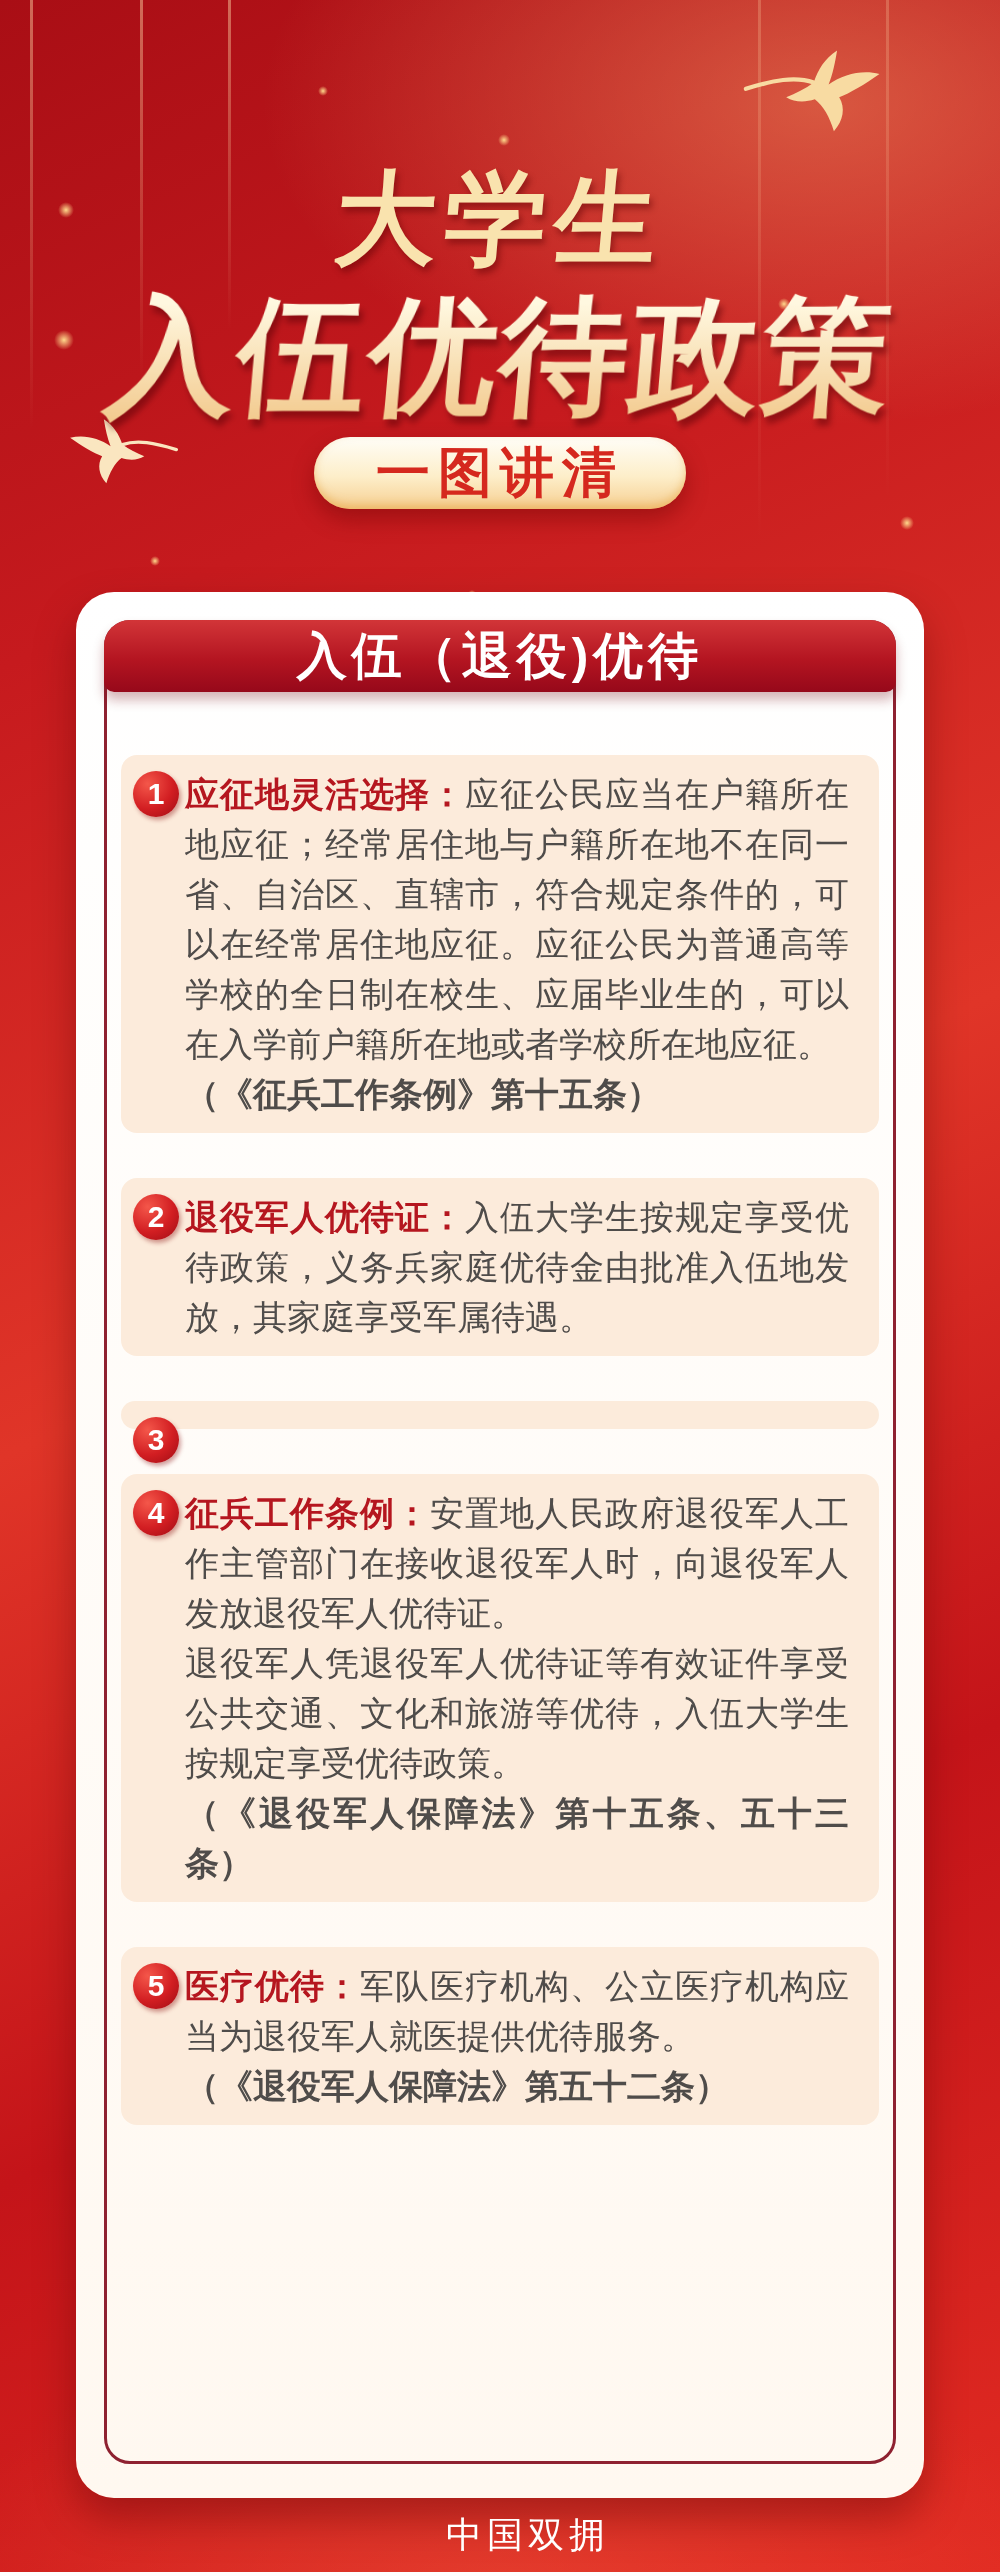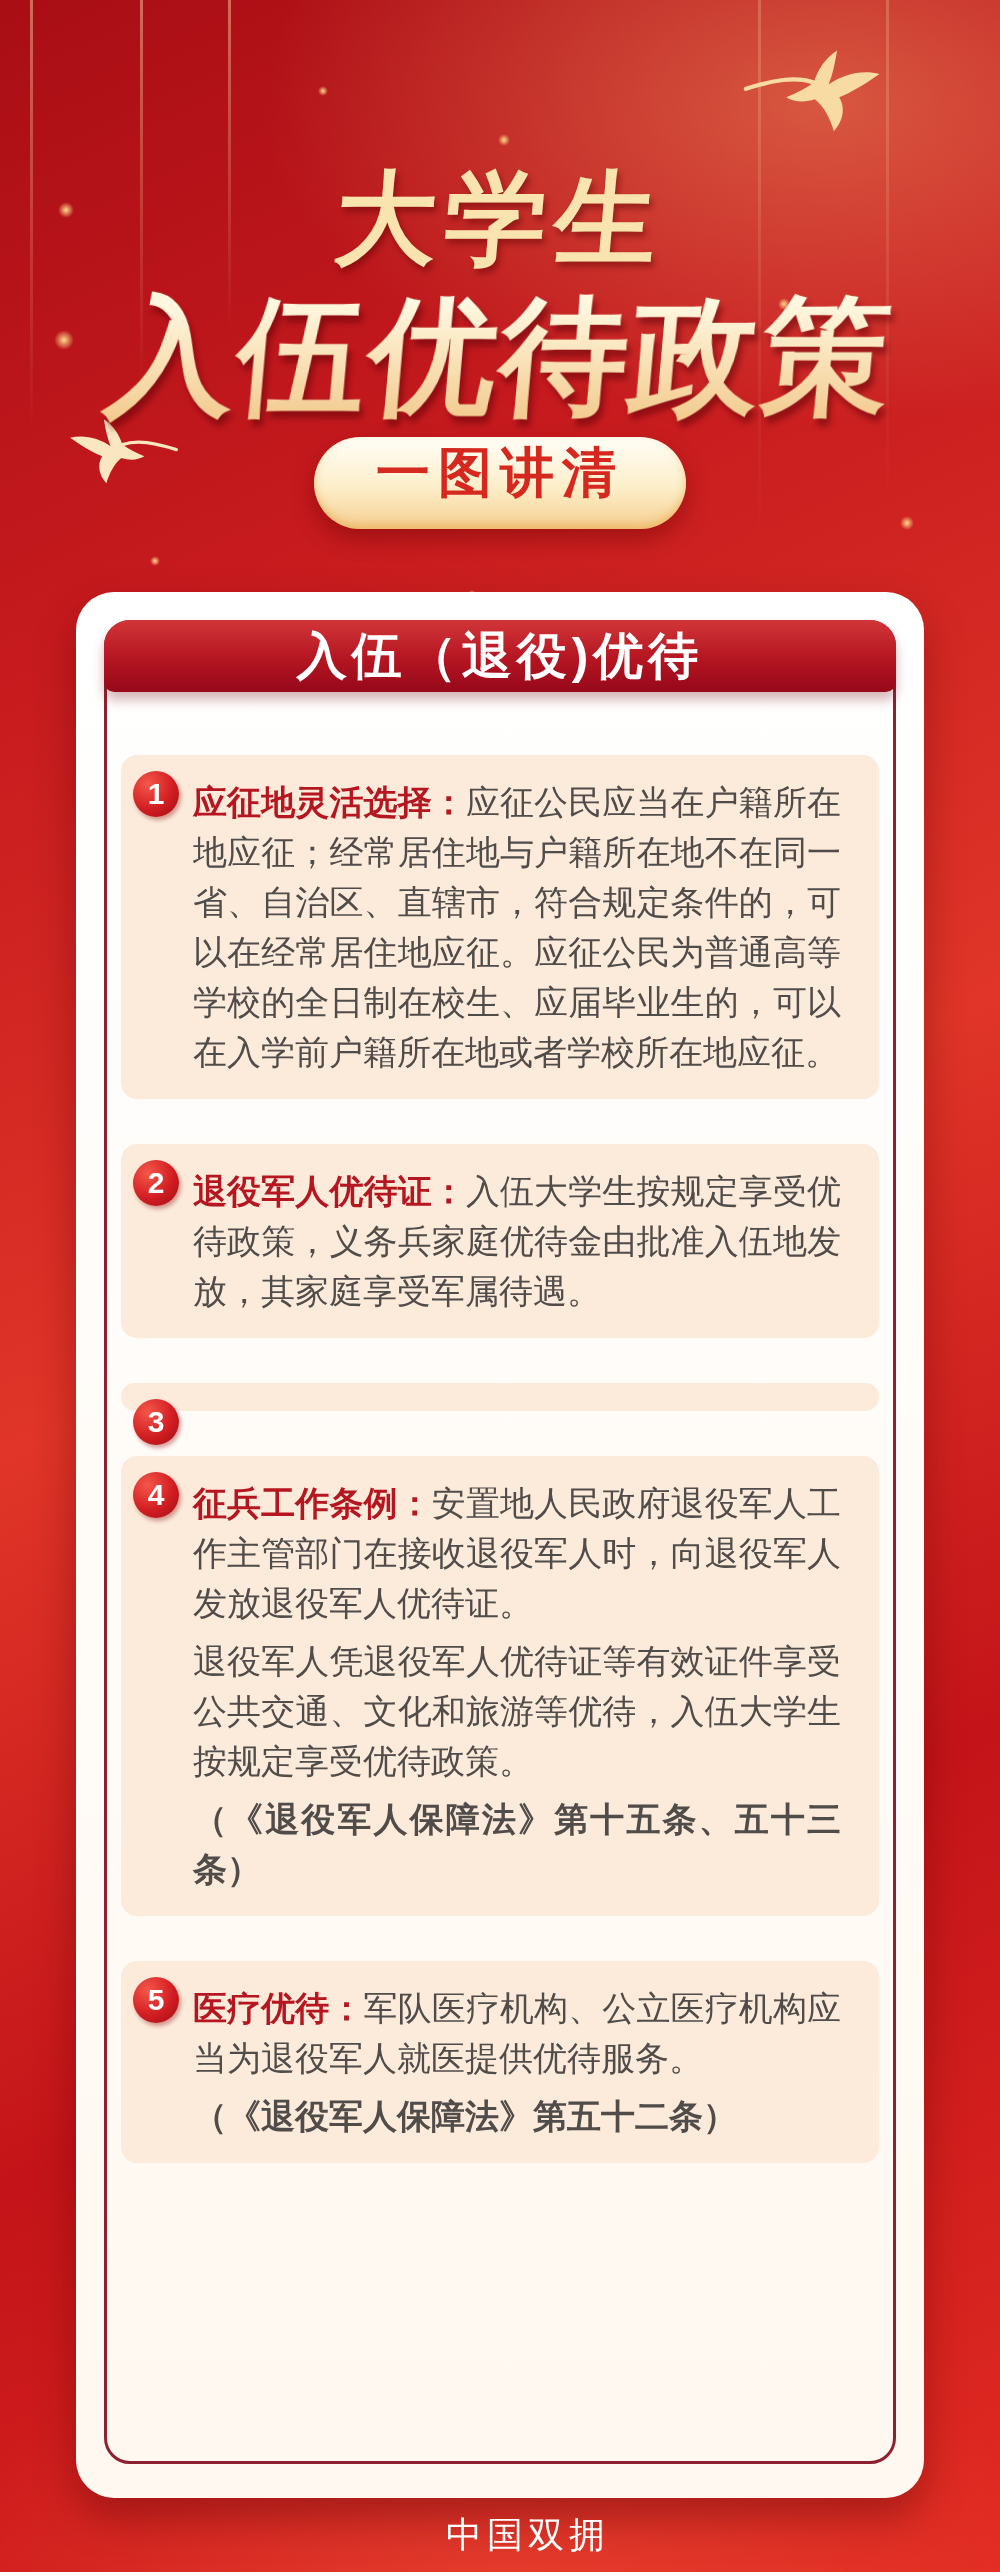--- a/index.html
+++ b/index.html
@@ -33,24 +33,24 @@
   
   .t1{position:absolute;top:152px;left:0;width:100%;text-align:center;
       font-size:102px;font-weight:700;letter-spacing:8px;color:#f9e3ae;
       transform:skewX(-5deg);text-shadow:3px 5px 6px rgba(90,0,5,.45);}
   .t2{position:absolute;top:272px;left:0;width:100%;text-align:center;
       font-size:128px;font-weight:800;letter-spacing:3px;transform:skewX(-5deg);
       background:linear-gradient(180deg,#fff8e0 18%,#f2c98c 88%);
       -webkit-background-clip:text;background-clip:text;color:transparent;
       filter:drop-shadow(4px 7px 3px rgba(90,0,5,.5));}
   .badge-pill{position:absolute;top:437px;left:50%;transform:translateX(-50%);
-      width:372px;height:92px;border-radius:46px;
+      width:372px;height:72px;border-radius:46px;
       background:linear-gradient(180deg,#fffef8 0%,#fdeec9 55%,#f6cf92 100%);
       box-shadow:0 10px 22px rgba(110,5,5,.45), inset 0 -4px 8px rgba(230,160,60,.5);
-      display:flex;justify-content:center;}
+      display:flex;align-items:center;justify-content:center;}
   .badge-pill span{font-size:54px;font-weight:800;color:#d5281e;letter-spacing:8px;}
   
   .card{position:absolute;left:76px;top:592px;width:848px;height:1906px;
       background:linear-gradient(180deg,#ffffff,#fff8f0);
       border-radius:38px;box-shadow:0 20px 40px rgba(90,0,5,.4);}
   .inner-border{position:absolute;left:28px;right:28px;top:28px;bottom:34px;
       border:3px solid #8e2130;border-radius:26px;pointer-events:none;}
   .card-header{position:absolute;left:28px;right:28px;top:28px;height:72px;
       border-radius:26px 26px 10px 10px;
       background:linear-gradient(180deg,#d23538 0%,#b41521 55%,#96081a 100%);
@@ -59,21 +59,21 @@
   .card-header span{color:#ffffff;font-size:50px;font-weight:700;letter-spacing:5px;}
   .sections{position:absolute;left:45px;right:45px;top:163px;
       display:flex;flex-direction:column;gap:45px;}
   .section{position:relative;background:#fcebdb;border-radius:16px;
       padding:14px 30px 14px 64px;}
   .num-badge{position:absolute;left:12px;top:16px;width:46px;height:46px;border-radius:50%;
       background:radial-gradient(circle at 32% 28%,#f4574a 0%,#d21e22 55%,#9e0c14 100%);
       color:#fff;font-size:30px;font-weight:700;
       display:flex;align-items:center;justify-content:center;
       box-shadow:2px 3px 4px rgba(140,20,20,.4);}
-  .sec-text p{margin:8px;font-size:34px;line-height:50px;color:#4f4c4a;text-align:justify;}
+  .sec-text p{margin:0;font-size:34px;line-height:50px;color:#4f4c4a;text-align:justify;}
   .sec-title{color:#b5161f;font-weight:800;}
   .cite{font-weight:700;color:#3e3b39;}
   .footer{position:absolute;left:0;bottom:12px;width:100%;text-align:center;
       font-size:36px;color:#ffffff;letter-spacing:5px;margin-left:28px;}
 </style>
 </head>
 <body>
 
 <div class="poster">
 
@@ -113,20 +113,21 @@
       <span>入伍（退役)优待</span>
     </div>
 
     <div class="sections">
 
       <div class="section">
         <span class="num-badge">1</span>
         <div class="sec-text">
           <p><span class="sec-title">应征地灵活选择：</span><span>应征公民应当在户籍所在地应征；经常居住地与户籍所在地不在同一省、自治区、直辖市，符合规定条件的，可以在经常居住地应征。应征公民为普通高等学校的全日制在校生、应届毕业生的，可以在入学前户籍所在地或者学校所在地应征。</span></p>
           <p></p>
+          <p class="cite">（《征兵工作条例》第十五条）</p>
         </div>
       </div>
 
       <div class="section">
         <span class="num-badge">2</span>
         <div class="sec-text">
           <p><span class="sec-title">退役军人优待证：</span><span>入伍大学生按规定享受优待政策，义务兵家庭优待金由批准入伍地发放，其家庭享受军属待遇。</span></p>
           <p></p>
         </div>
       </div>

